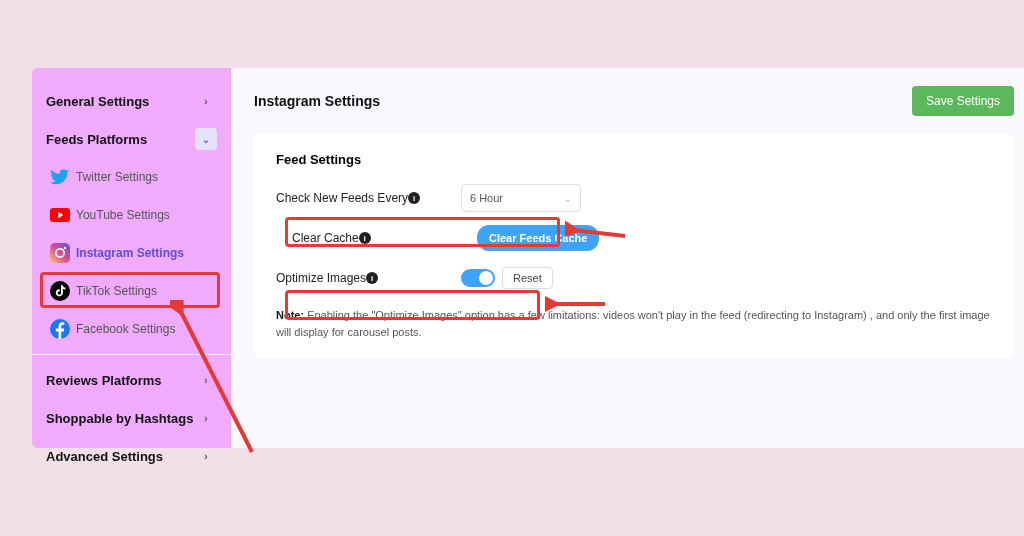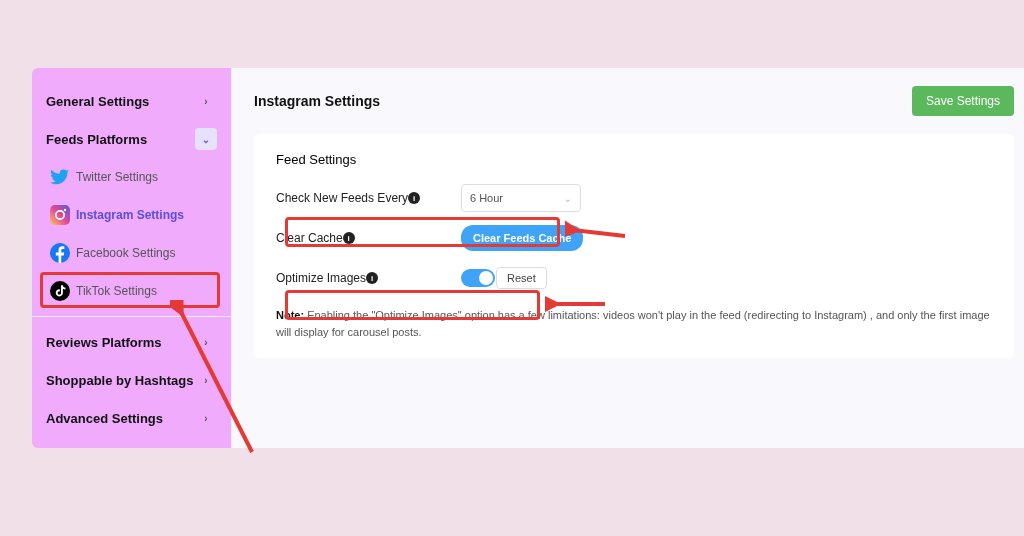--- a/index.html
+++ b/index.html
@@ -11,29 +11,29 @@
   .chev-box.open { background:#e7e2fb; color:#6a5acd; }
   .plat-item { display:flex; align-items:center; gap:6px; padding: 9px 14px 9px 18px; font-size: 12px; color:#555; cursor:pointer; }
   .plat-item.active { color:#5d4fd6; font-weight:600; }
   .hl-box { border: 3px solid #e53935; border-radius:4px; position:absolute; pointer-events:none; }
   .icon { width:20px; height:20px; display:inline-flex; align-items:center; justify-content:center; }
   .main { flex:1; padding: 18px 22px; background:#f9f8fd; position:relative; }
   .top-row { display:flex; justify-content:space-between; align-items:center; margin-bottom:18px; }
   .page-title { font-weight:700; font-size:14px; color:#111; }
   .btn-save { background:#5cb85c; color:#fff; border:none; border-radius:4px; padding:8px 14px; font-size:12px; font-weight:400; cursor:pointer; }
   .card { background:#fff; border-radius:6px; padding:18px 22px; }
-  .card h3 { font-size:13px; font-weight:400; margin-bottom:14px; }
+  .card h3 { font-size:13px; font-weight:700; margin-bottom:14px; }
   .row { display:flex; align-items:center; min-height:34px; font-size:12px; color:#222; }
   .row .lbl { width:185px; display:flex; align-items:center; }
   .info-icon { display:inline-flex; width:12px; height:12px; border-radius:50%; background:#222; color:#fff; align-items:center; justify-content:center; font-size:8px; font-weight:700; }
   .select { width:120px; height:28px; border:1px solid #ddd; border-radius:4px; padding:0 8px; font-size:11px; color:#555; display:flex; align-items:center; justify-content:space-between; background:#fff; }
   .btn-cache { background:#3fa3f7; color:#fff; border:none; border-radius:12px; padding:7px 12px; font-size:11px; font-weight:600; cursor:pointer; }
   .toggle { width:34px; height:18px; background:#3fa3f7; border-radius:9px; position:relative; }
   .toggle::after { content:""; position:absolute; right:2px; top:2px; width:14px; height:14px; background:#fff; border-radius:50%; }
-  .reset { font-size:11px; color:#444; margin-left:1px; border:1px solid #ddd; border-radius:4px; padding:4px 10px; background:#fff; }
+  .reset { font-size:11px; color:#444; margin-left:7px; border:1px solid #ddd; border-radius:4px; padding:4px 10px; background:#fff; }
   .note { font-size:11px; color:#555; margin-top:12px; line-height:1.5; }
   .note b { color:#111; }
   .arrow { position:absolute; pointer-events:none; }
   .nav-sep { border-top:1px solid #eee; margin:6px 0; }
 </style>
 </head>
 <body>
 
 <div class="panel">
 
@@ -49,20 +49,29 @@
 
     <div class="plat-item">
       <span class="icon">
         <svg viewBox="0 0 24 24" width="20" height="20">
             <path fill="#1DA1F2" d="M23 4.9c-.8.4-1.7.6-2.6.8.9-.6 1.6-1.4 2-2.5-.9.5-1.9.9-2.9 1.1C18.6 3.4 17.4 3 16 3c-2.5 0-4.5 2-4.5 4.5 0 .4 0 .7.1 1C7.7 8.3 4.1 6.4 1.7 3.4c-.4.7-.6 1.4-.6 2.3 0 1.6.8 3 2 3.8-.7 0-1.4-.2-2-.6v.1c0 2.2 1.6 4 3.6 4.5-.4.1-.8.2-1.2.2-.3 0-.6 0-.9-.1.6 1.8 2.3 3.1 4.3 3.1-1.6 1.2-3.6 2-5.7 2H0c2.1 1.3 4.6 2.1 7.3 2.1 8.7 0 13.5-7.2 13.5-13.5v-.6c.9-.7 1.7-1.5 2.2-2.4z"></path>
           </svg>
       </span>
       <span>Twitter Settings</span>
     </div>
 
+    <div class="plat-item">
+      <span class="icon">
+        <svg viewBox="0 0 24 24" width="20" height="20">
+            <rect width="24" height="17" y="3.5" rx="4" fill="#FF0000"></rect>
+            <path fill="#fff" d="M10 8l6 4-6 4z"></path>
+          </svg>
+      </span>
+      <span>YouTube Settings</span>
+    </div>
 
     <div class="plat-item active">
       <span class="icon">
         <svg viewBox="0 0 24 24" width="20" height="20">
             <defs>
               <linearGradient id="ig" x1="0" y1="1" x2="1" y2="0">
                 <stop offset="0" stop-color="#fdc468"></stop>
                 <stop offset="0.5" stop-color="#df4996"></stop>
                 <stop offset="1" stop-color="#4f5bd5"></stop>
               </linearGradient>
@@ -71,35 +80,35 @@
             <circle cx="12" cy="12" r="5" fill="none" stroke="#fff" stroke-width="2"></circle>
             <circle cx="18" cy="6" r="1.4" fill="#fff"></circle>
           </svg>
       </span>
       <span>Instagram Settings</span>
     </div>
 
     <div class="plat-item">
       <span class="icon">
         <svg viewBox="0 0 24 24" width="20" height="20">
+            <circle cx="12" cy="12" r="12" fill="#000"></circle>
+            <path fill="#fff" d="M15.5 5h-2.3v9.4c0 1.1-.9 2-2 2s-2-.9-2-2 .9-2 2-2c.2 0 .4 0 .6.1V10c-.2 0-.4-.1-.6-.1-2.4 0-4.3 1.9-4.3 4.3s1.9 4.3 4.3 4.3 4.3-1.9 4.3-4.3V9.2c.9.6 1.9 1 3 1V7.9c-1.7 0-3-1.3-3-2.9z"></path>
+          </svg>
+      </span>
+      <span>TikTok Settings</span>
+    </div>
+
+    <div class="plat-item">
+      <span class="icon">
+        <svg viewBox="0 0 24 24" width="20" height="20">
             <circle cx="12" cy="12" r="12" fill="#1877F2"></circle>
             <path fill="#fff" d="M13.5 24V15h3l.5-3.5h-3.5V9c0-1 .3-1.7 1.8-1.7h1.9V4.1C16.8 4 15.7 4 14.5 4 12 4 10.3 5.5 10.3 8.4v3.1H7V15h3.3v9h3.2z"></path>
           </svg>
       </span>
       <span>Facebook Settings</span>
-    </div>
-
-    <div class="plat-item">
-      <span class="icon">
-        <svg viewBox="0 0 24 24" width="20" height="20">
-            <circle cx="12" cy="12" r="12" fill="#000"></circle>
-            <path fill="#fff" d="M15.5 5h-2.3v9.4c0 1.1-.9 2-2 2s-2-.9-2-2 .9-2 2-2c.2 0 .4 0 .6.1V10c-.2 0-.4-.1-.6-.1-2.4 0-4.3 1.9-4.3 4.3s1.9 4.3 4.3 4.3 4.3-1.9 4.3-4.3V9.2c.9.6 1.9 1 3 1V7.9c-1.7 0-3-1.3-3-2.9z"></path>
-          </svg>
-      </span>
-      <span>TikTok Settings</span>
     </div>
 
     <div class="nav-sep"></div>
 
     <div class="nav-head">
       <span>Reviews Platforms</span>
       <span class="chev-box">›</span>
     </div>
     <div class="nav-head">
       <span>Shoppable by Hashtags</span>
@@ -124,21 +133,21 @@
         <div class="lbl">
           <span>Check New Feeds Every</span>
           <span class="info-icon">i</span>
         </div>
         <div class="select">
           <span>6 Hour</span>
           <span style="color:#bbb;font-size:10px;">⌄</span>
         </div>
       </div>
 
-      <div class="row" style="margin-top:6px;">
+      <div class="row" style="margin-top:6px;margin-left:16px;">
         <div class="lbl">
           <span>Clear Cache</span>
           <span class="info-icon">i</span>
         </div>
         <button class="btn-cache">Clear Feeds Cache</button>
       </div>
 
       <div class="row" style="margin-top:6px;">
         <div class="lbl">
           <span>Optimize Images</span>

